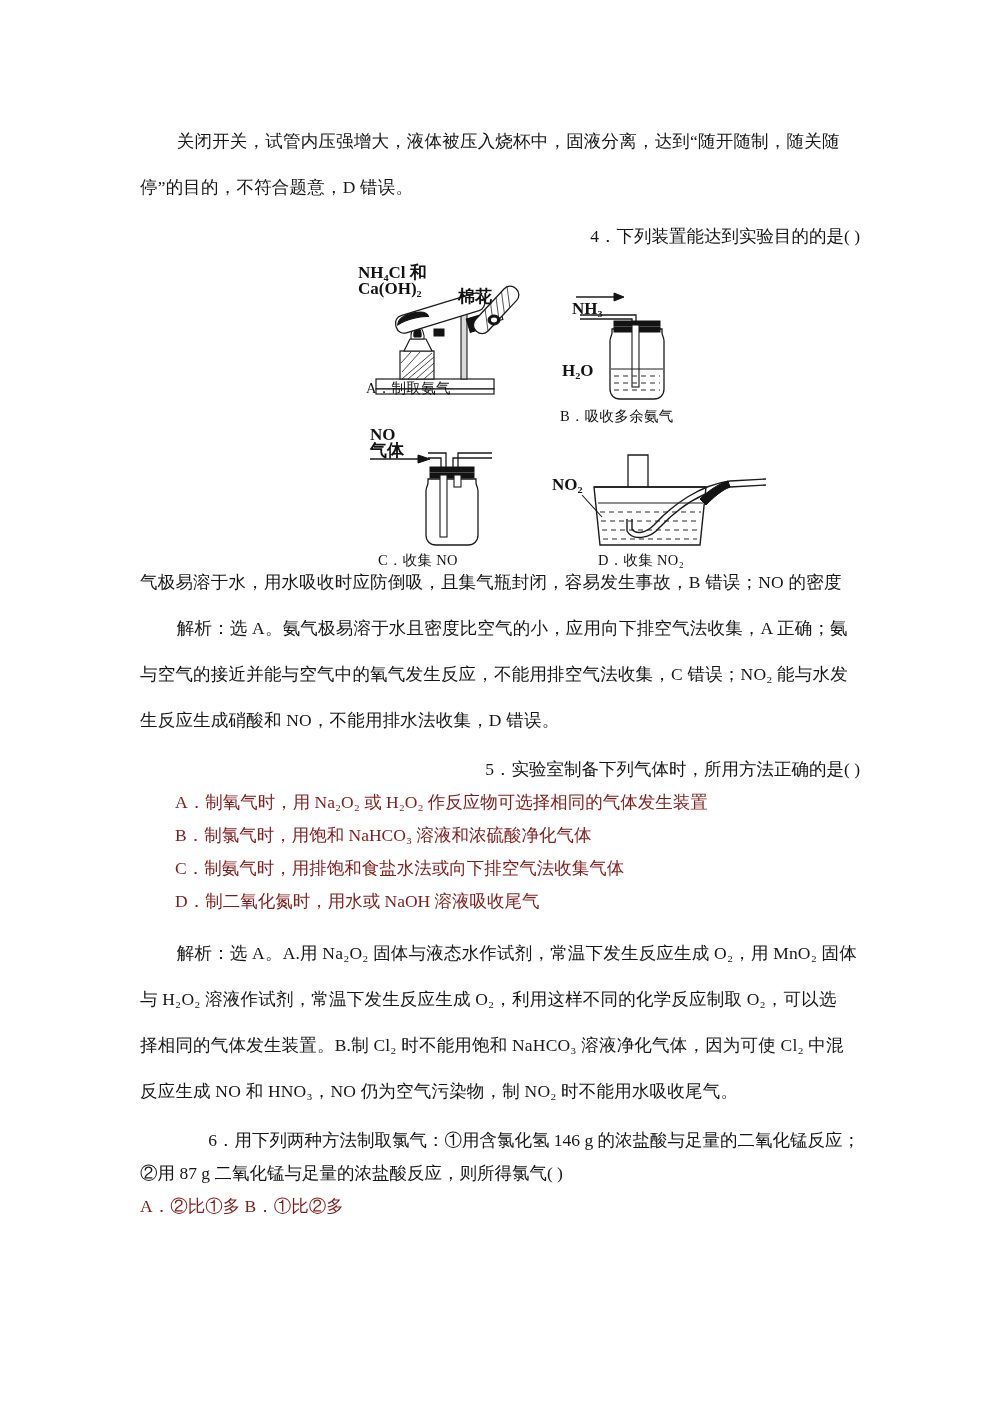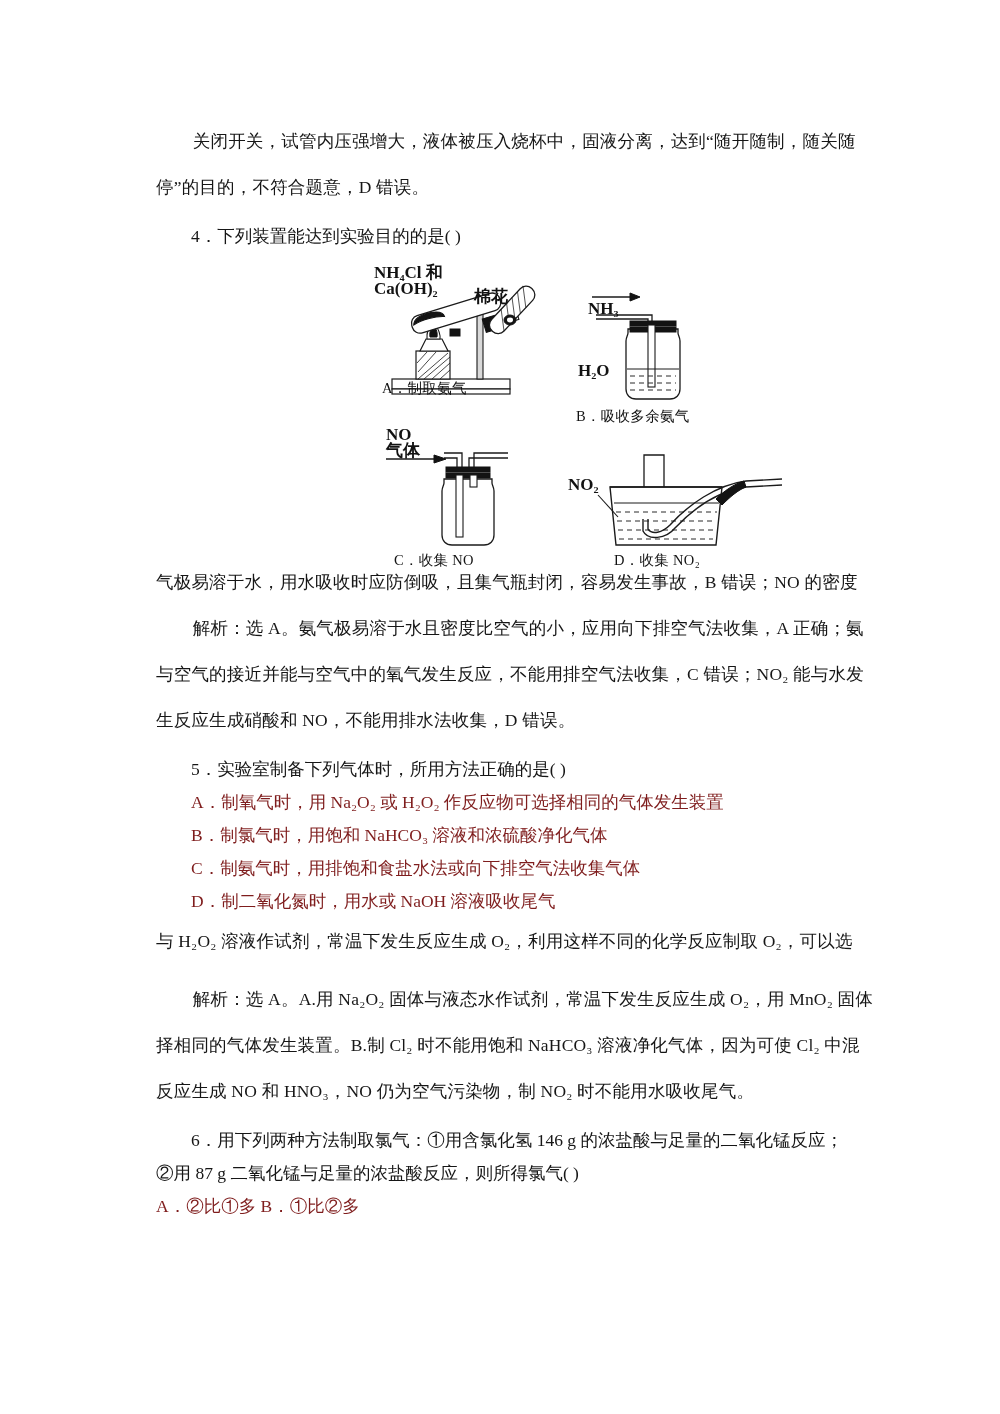--- a/index.html
+++ b/index.html
@@ -19,21 +19,20 @@
     background: #ffffff;
     overflow: hidden;
     box-sizing: border-box;
     padding: 0;
   }
   .content {
     position: absolute;
     left: 140px;
     top: 118px;
     width: 720px;
-    margin-left: 16px;
   }
 
   
   .para {
     font-size: 17.5px;
     line-height: 46px;
     text-align: justify;
     text-justify: inter-ideograph;
     letter-spacing: 0.2px;
     margin: 0;
@@ -47,21 +46,21 @@
     color: #161616;
     text-indent: 2.0em;
   }
   .opt {
     font-size: 17.5px;
     line-height: 33px;
     margin: 0;
     color: #7f1d1d;
     text-indent: 2.0em;
   }
-  .gap-before-q { margin-top: 10px; }
+  .gap-before-q { margin-top: 10px; text-align: right; }
   .gap-before-sol { margin-top: 12px; }
 
   
   .figure-block {
     position: relative;
     width: 720px;
     height: 300px;
     margin-top: 6px;
   }
   .fig {
@@ -251,22 +250,22 @@
     <p class="para indent">解析：选 A。氨气极易溶于水且密度比空气的小，应用向下排空气法收集，A 正确；氨</p>
     <p class="para">与空气的接近并能与空气中的氧气发生反应，不能用排空气法收集，C 错误；NO₂ 能与水发</p>
     <p class="para">生反应生成硝酸和 NO，不能用排水法收集，D 错误。</p>
 
     <p class="qline gap-before-q">5．实验室制备下列气体时，所用方法正确的是(        )</p>
     <p class="opt">A．制氧气时，用 Na₂O₂ 或 H₂O₂ 作反应物可选择相同的气体发生装置</p>
     <p class="opt">B．制氯气时，用饱和 NaHCO₃ 溶液和浓硫酸净化气体</p>
     <p class="opt">C．制氨气时，用排饱和食盐水法或向下排空气法收集气体</p>
     <p class="opt">D．制二氧化氮时，用水或 NaOH 溶液吸收尾气</p>
 
+    <p class="para indent gap-before-sol">解析：选 A。A.用 Na₂O₂ 固体与液态水作试剂，常温下发生反应生成 O₂，用 MnO₂ 固体</p>
     <p class="para">与 H₂O₂ 溶液作试剂，常温下发生反应生成 O₂，利用这样不同的化学反应制取 O₂，可以选</p>
-    <p class="para indent gap-before-sol">解析：选 A。A.用 Na₂O₂ 固体与液态水作试剂，常温下发生反应生成 O₂，用 MnO₂ 固体</p>
     <p class="para">择相同的气体发生装置。B.制 Cl₂ 时不能用饱和 NaHCO₃ 溶液净化气体，因为可使 Cl₂ 中混</p>
     <p class="para">反应生成 NO 和 HNO₃，NO 仍为空气污染物，制 NO₂ 时不能用水吸收尾气。</p>
 
     <p class="qline gap-before-q">6．用下列两种方法制取氯气：①用含氯化氢 146 g 的浓盐酸与足量的二氧化锰反应；</p>
     <p class="qline" style="text-indent:0;">②用 87 g 二氧化锰与足量的浓盐酸反应，则所得氯气(        )</p>
     <p class="opt" style="text-indent:0;">A．②比①多        B．①比②多</p>
 
   </div>
 </div>
 

